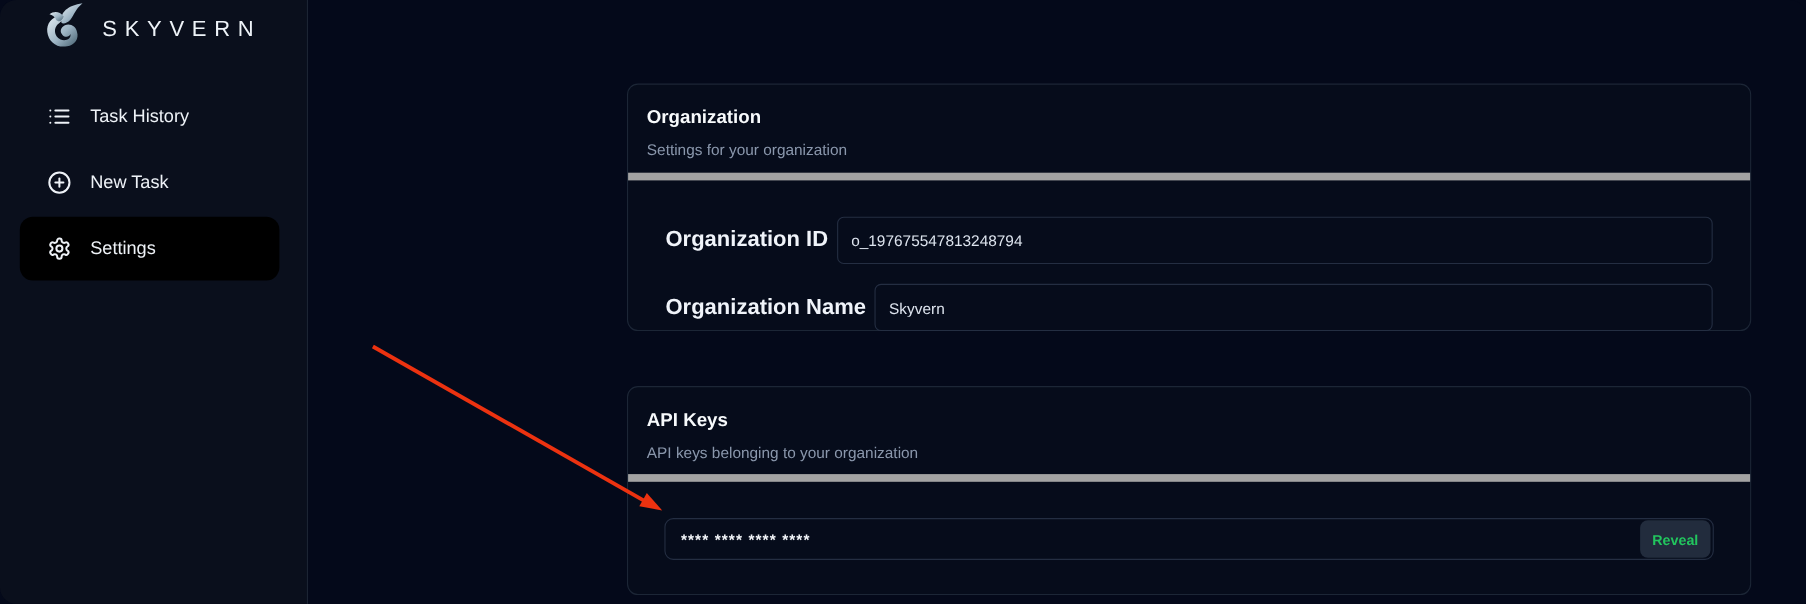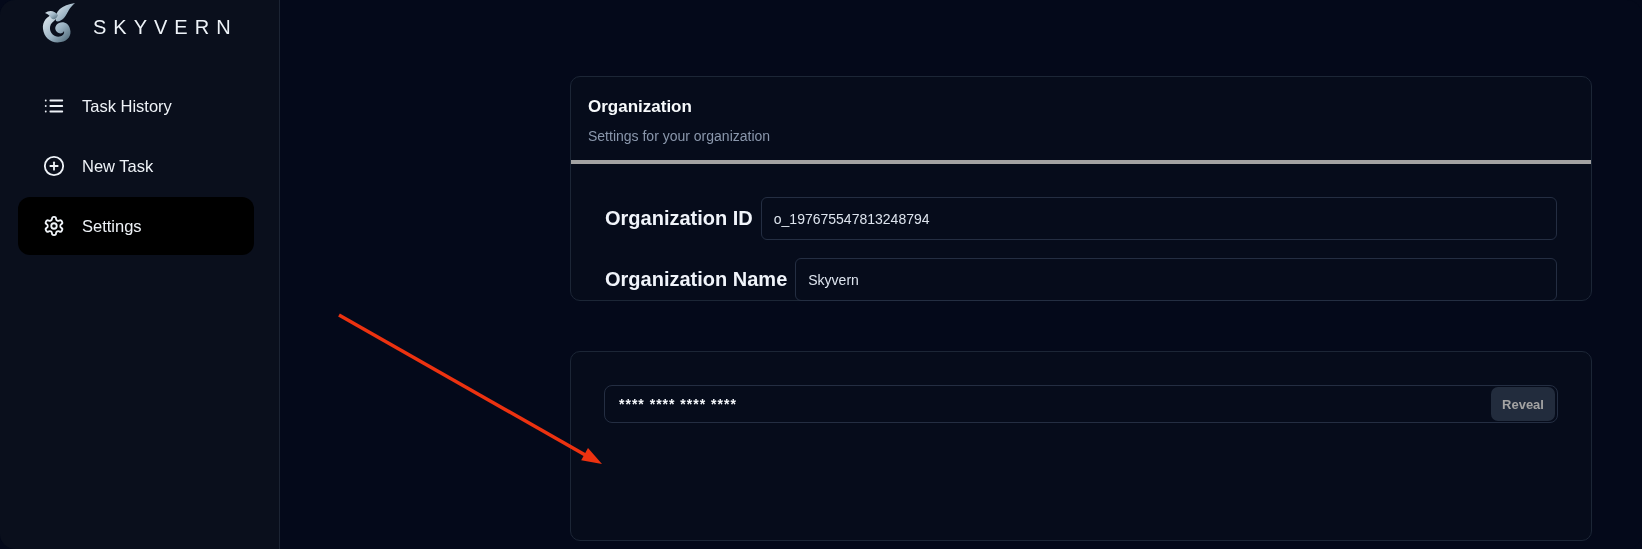--- a/index.html
+++ b/index.html
@@ -47,21 +47,21 @@
     position: absolute; left: 570px; width: 1022px;
     background: #060c1b;
     border: 1px solid #1c2636;
     border-radius: 10px;
   }
   .card.org { top: 76px; height: 225px; }
   .card.api { top: 351px; height: 190px; }
   .card-header {
     box-sizing: border-box;
     padding: 20px 17px 12px 17px;
-    border-bottom: 4px solid #a3a3a3;
+    border-bottom: 7px solid #a3a3a3;
   }
   .card.org .card-header { height: 87px; }
   .card.api .card-header { height: 86px; }
   .card-title { font-size: 17px; font-weight: 700; line-height: 20px; color: #f7fafc; }
   .card-subtitle { font-size: 14px; line-height: 18px; margin-top: 10px; color: #8a97ac; }
 
   .card-content-org { padding: 33px 34px 0 34px; }
   .form-row { display: flex; align-items: center; margin-bottom: 18px; }
   .form-label {
     min-width: 130px; margin-right: 8px;
@@ -90,21 +90,21 @@
   }
   .key-masked {
     font-size: 14px; font-weight: 700; letter-spacing: 1px;
     color: #f4f7fb; white-space: nowrap;
   }
   .reveal-btn {
     position: absolute; right: 2px; top: 1px;
     height: 34px; width: 64px;
     background: #222c3d;
     border: none; border-radius: 7px;
-    color: #a3a3a3; font-family: "Liberation Sans", "DejaVu Sans", sans-serif;
+    color: #22c55e; font-family: "Liberation Sans", "DejaVu Sans", sans-serif;
     font-size: 13px; font-weight: 700;
     cursor: pointer;
   }
 
   
   .annotation-layer {
     position: absolute; inset: 0;
     pointer-events: none;
     z-index: 10;
   }
@@ -180,20 +180,24 @@
         <input class="text-input" type="text" value="o_197675547813248794" style="">
       </div>
       <div class="form-row">
         <label class="form-label">Organization Name</label>
         <input class="text-input" type="text" value="Skyvern" style="">
       </div>
     </div>
   </section>
 
   <section class="card api">
+    <div class="card-header">
+      <div class="card-title">API Keys</div>
+      <div class="card-subtitle">API keys belonging to your organization</div>
+    </div>
     <div class="card-content-api">
       <div class="key-input-wrap">
         <span class="key-masked">**** **** **** ****</span>
         <button class="reveal-btn">Reveal</button>
       </div>
     </div>
   </section>
 
   <svg class="annotation-layer" width="1642" height="549" viewBox="0 0 1642 549">
     <line x1="339" y1="315" x2="587" y2="456" stroke="#ec3210" stroke-width="3.5"></line>

